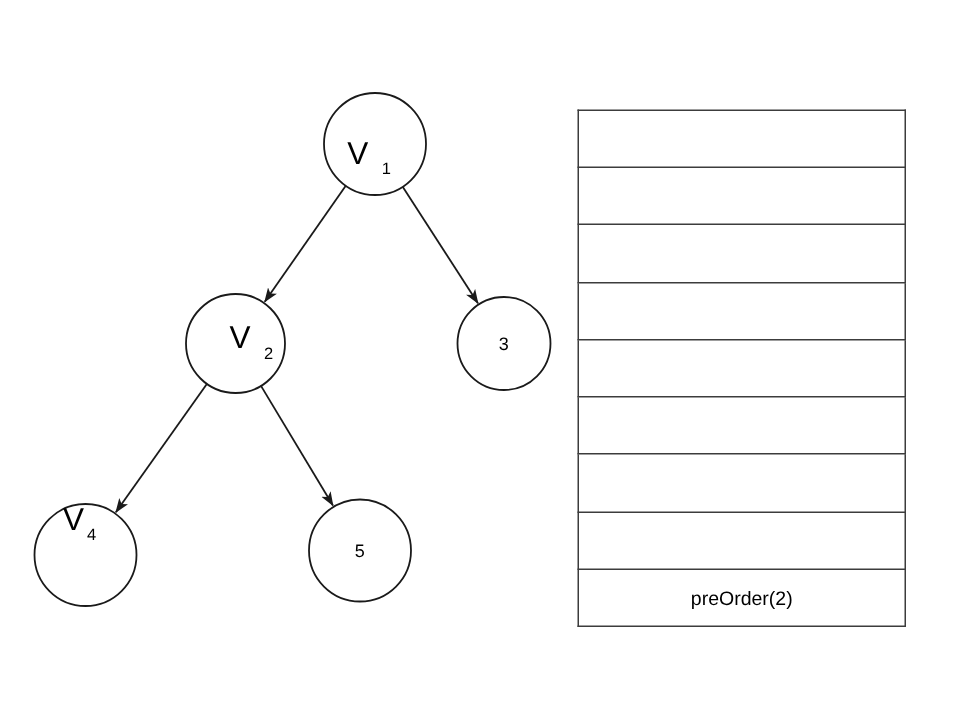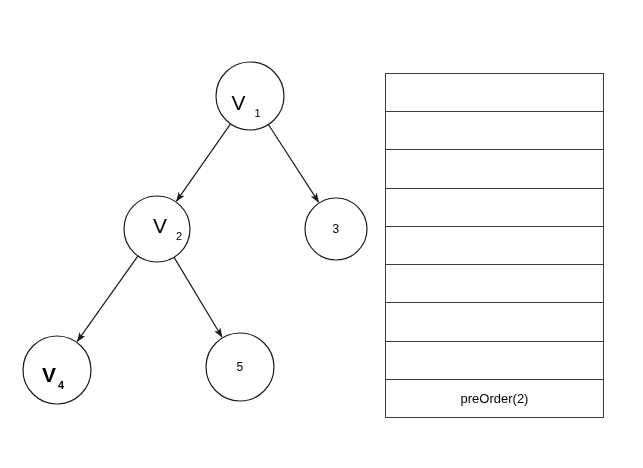--- a/index.html
+++ b/index.html
@@ -114,21 +114,21 @@
         <circle cx="336" cy="229" r="31" fill="#ffffff" stroke="#1a1a1a" stroke-width="1.2"></circle>
         <circle cx="57" cy="370" r="34" fill="#ffffff" stroke="#1a1a1a" stroke-width="1.2"></circle>
         <circle cx="240" cy="367" r="34" fill="#ffffff" stroke="#1a1a1a" stroke-width="1.2"></circle>
       </g>
   </svg>
 
   <div class="tree-layer" id="node-label-layer">
       <div class="node-label gap" style="left: 231.5px; top: 92px;"><span class="sym">V</span><span class="sub">1</span></div>
       <div class="node-label gap" style="left: 121px; top: 215px; margin-left: 32px;"><span class="sym">V</span><span class="sub">2</span></div>
       <div class="node-label plain" style="left: 332.5px; top: 222px;">3</div>
-      <div class="node-label tight" style="left: 42px; top: 364px; font-weight: bold;"><span class="sym">V</span><span class="sub">4</span></div>
+      <div class="node-label tight" style="left: 42px; top: 336px;"><span class="sym">V</span><span class="sub">4</span></div>
       <div class="node-label plain" style="left: 236.5px; top: 360px;">5</div>
     </div>
 
 
   <div id="stack-panel">
     <table class="stack-table">
       <tbody id="stack-body">
           <tr>
             <td></td>
           </tr>

